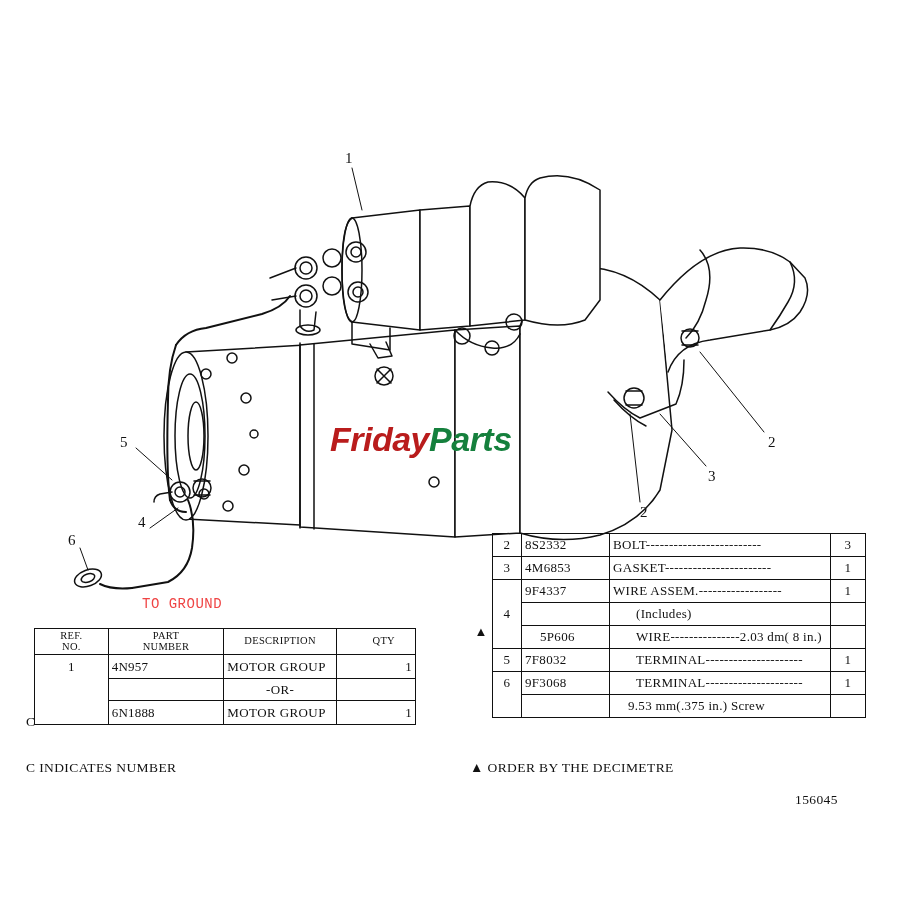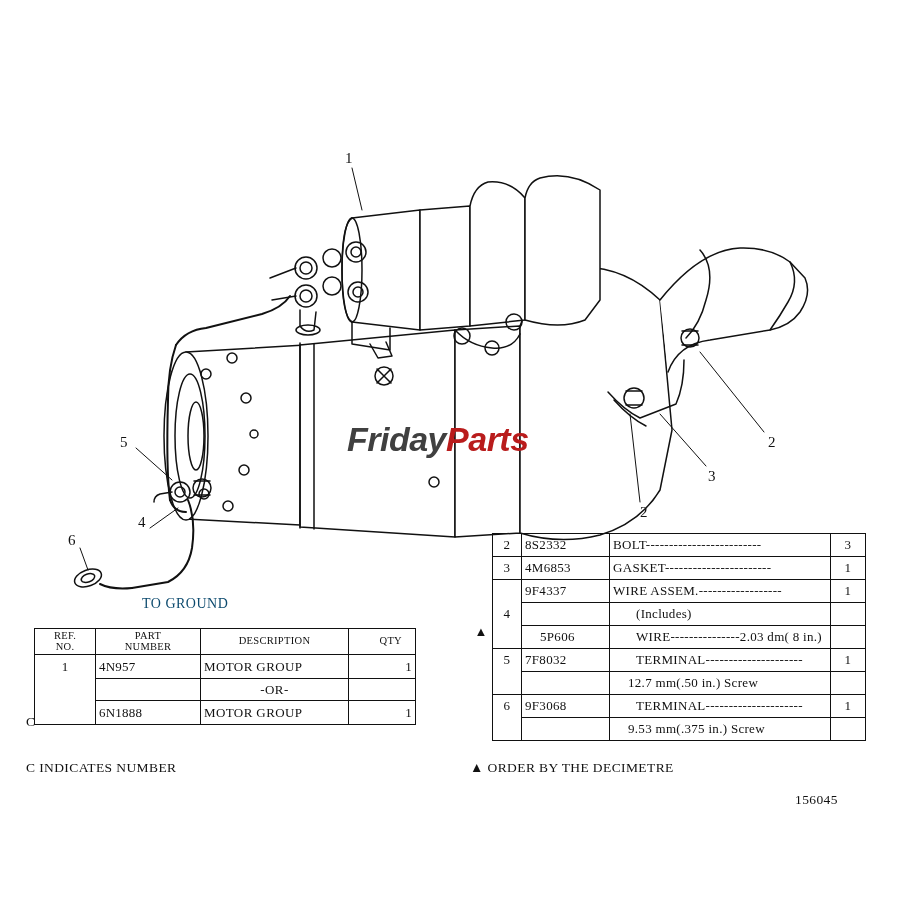--- a/index.html
+++ b/index.html
@@ -27,24 +27,24 @@
   .callout {
     position: absolute;
     font-family: "Liberation Serif", serif;
     font-size: 15px;
     color: #111;
   }
   .to-ground {
     position: absolute;
     left: 142px;
     top: 596px;
-    font-family: Liberation Serif, serif;
+    font-family: Liberation Mono, monospace;
     font-size: 14px;
     letter-spacing: 0.5px;
-    color: #0c4a6e;
+    color: #ef4444;
   }
   .watermark {
     position: absolute;
     left: 330px;
     top: 420px;
     width: 250px;
     height: 52px;
     pointer-events: none;
   }
   .wm-text {
@@ -74,21 +74,21 @@
   #left-table {
     left: 34px;
     top: 628px;
     width: 382px;
   }
   #left-table th {
     font-size: 10.5px;
     text-align: center;
     letter-spacing: 0.3px;
     line-height: 1.0;
-    padding: 2px 13px;
+    padding: 2px 20px;
   }
   #left-table .c-ref  { width: 34px; text-align: center; }
   #left-table .c-num  { width: 78px; margin-top: 16px; }
   #left-table .c-desc { }
   #left-table .c-qty  { width: 40px; text-align: right; }
   .cellnum { font-size: 13.5px; letter-spacing: 0.2px; }
   .celldesc { font-size: 13.5px; letter-spacing: 0.4px; }
   .center { text-align: center; }
   .nb { border: none !important; }
   .noborder-top { border-top: none !important; }
@@ -228,21 +228,21 @@
   <div class="callout" style="left:768px; top:434px;">2</div>
   <div class="callout" style="left:708px; top:468px;">3</div>
   <div class="callout" style="left:640px; top:504px;">2</div>
   <div class="callout" style="left:120px; top:434px;">5</div>
   <div class="callout" style="left:138px; top:514px;">4</div>
   <div class="callout" style="left:68px; top:532px;">6</div>
 
   <div class="to-ground">TO GROUND</div>
 
   <div class="watermark">
-    <span class="wm-text" style="color:#404040;margin-left:17px;">Friday</span><span class="wm-text" style="color:#b91c1c;">Parts</span>
+    <span class="wm-text" style="color:#b91c1c;">Friday</span><span class="wm-text" style="color:#15803d;">Parts</span>
   </div>
 
   <table class="parts" id="left-table">
     <thead>
       <tr>
         <th class="c-ref">
           <div>REF.</div>
           <div>NO.</div>
         </th>
         <th class="c-num">
@@ -316,27 +316,20 @@
       </tr>
       <tr>
         <td class="r-flag nb"></td>
         <td class="r-ref noborder-bottom">5</td>
         <td class="r-num">7F8032</td>
         <td class="r-desc indent1">TERMINAL---------------------</td>
         <td class="r-qty">1</td>
       </tr>
       <tr>
         <td class="r-flag nb"></td>
-        <td class="r-ref noborder-top"></td>
-        <td class="r-num"></td>
-        <td class="r-desc indent2">12.7 mm(.50 in.) Screw</td>
-        <td class="r-qty"></td>
-      </tr>
-      <tr>
-        <td class="r-flag nb"></td>
         <td class="r-ref noborder-bottom">6</td>
         <td class="r-num">9F3068</td>
         <td class="r-desc indent1">TERMINAL---------------------</td>
         <td class="r-qty">1</td>
       </tr>
       <tr>
         <td class="r-flag nb"></td>
         <td class="r-ref noborder-top"></td>
         <td class="r-num"></td>
         <td class="r-desc indent2">9.53 mm(.375 in.) Screw</td>

